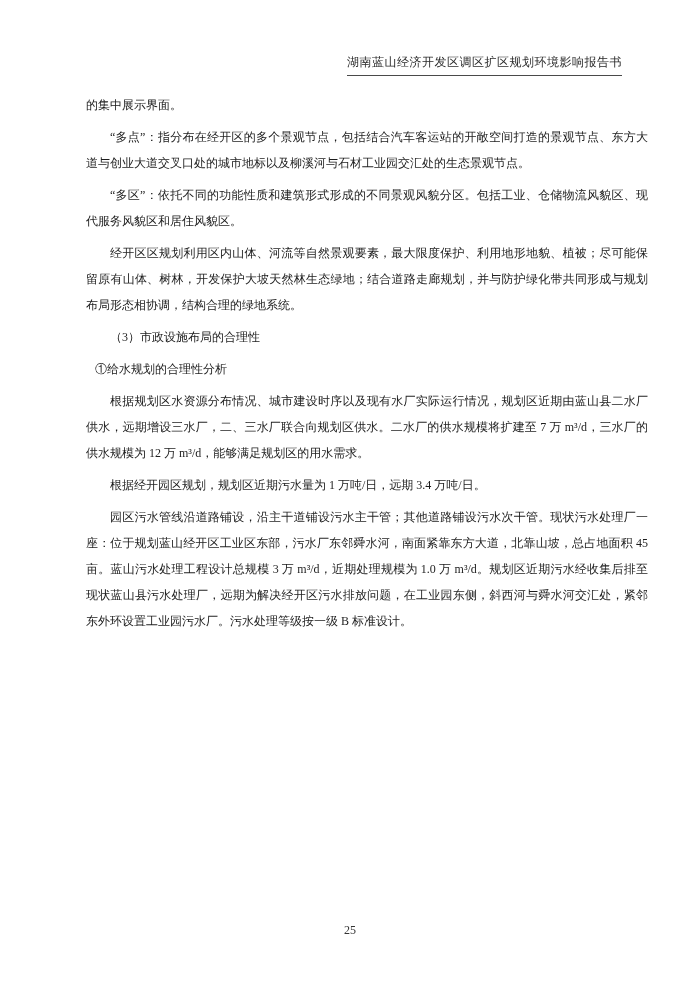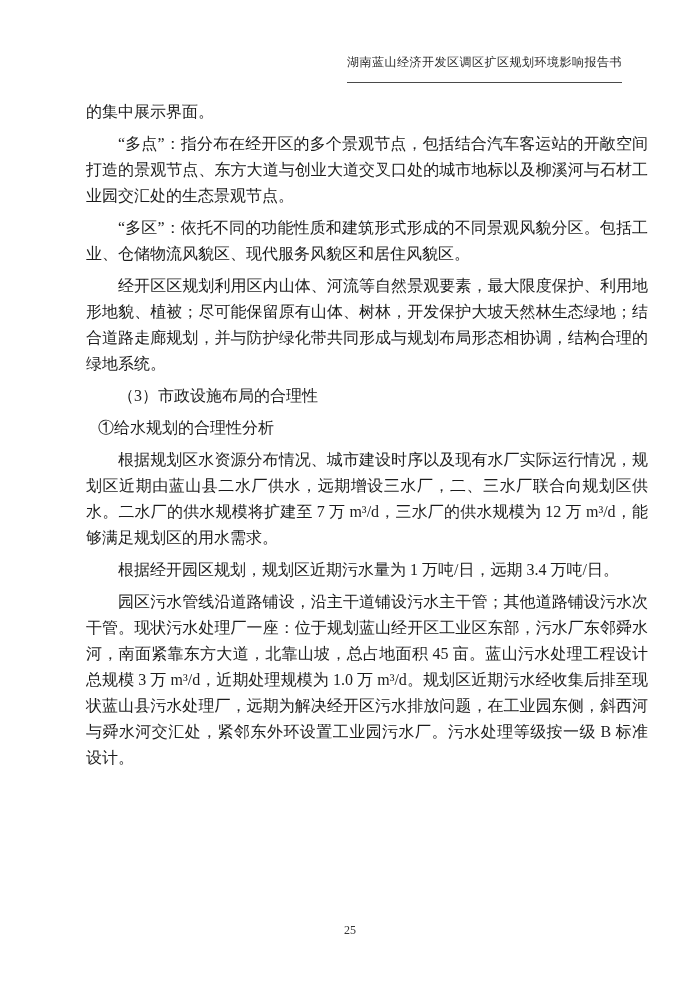--- a/index.html
+++ b/index.html
@@ -20,26 +20,26 @@
   .running-header {
     margin: 54px 78px 0 86px;
     text-align: right;
     font-size: 12px;
     line-height: 16px;
     color: #2a2a2a;
   }
   .running-header .header-title {
     display: inline-block;
     border-bottom: 1px solid #4a4a4a;
-    padding-bottom: 12px;
+    padding-bottom: 5px;
     letter-spacing: 0.5px;
   }
   .content {
     margin: 16px 52px 0 86px;
-    font-size: 16px;
+    font-size: 12px;
     line-height: 26px;
     text-align: justify;
     color: #1c1c1c;
   }
   .content p {
     margin: 6px 0 0 0;
   }
   .content p.first {
     margin-top: 0;
   }

